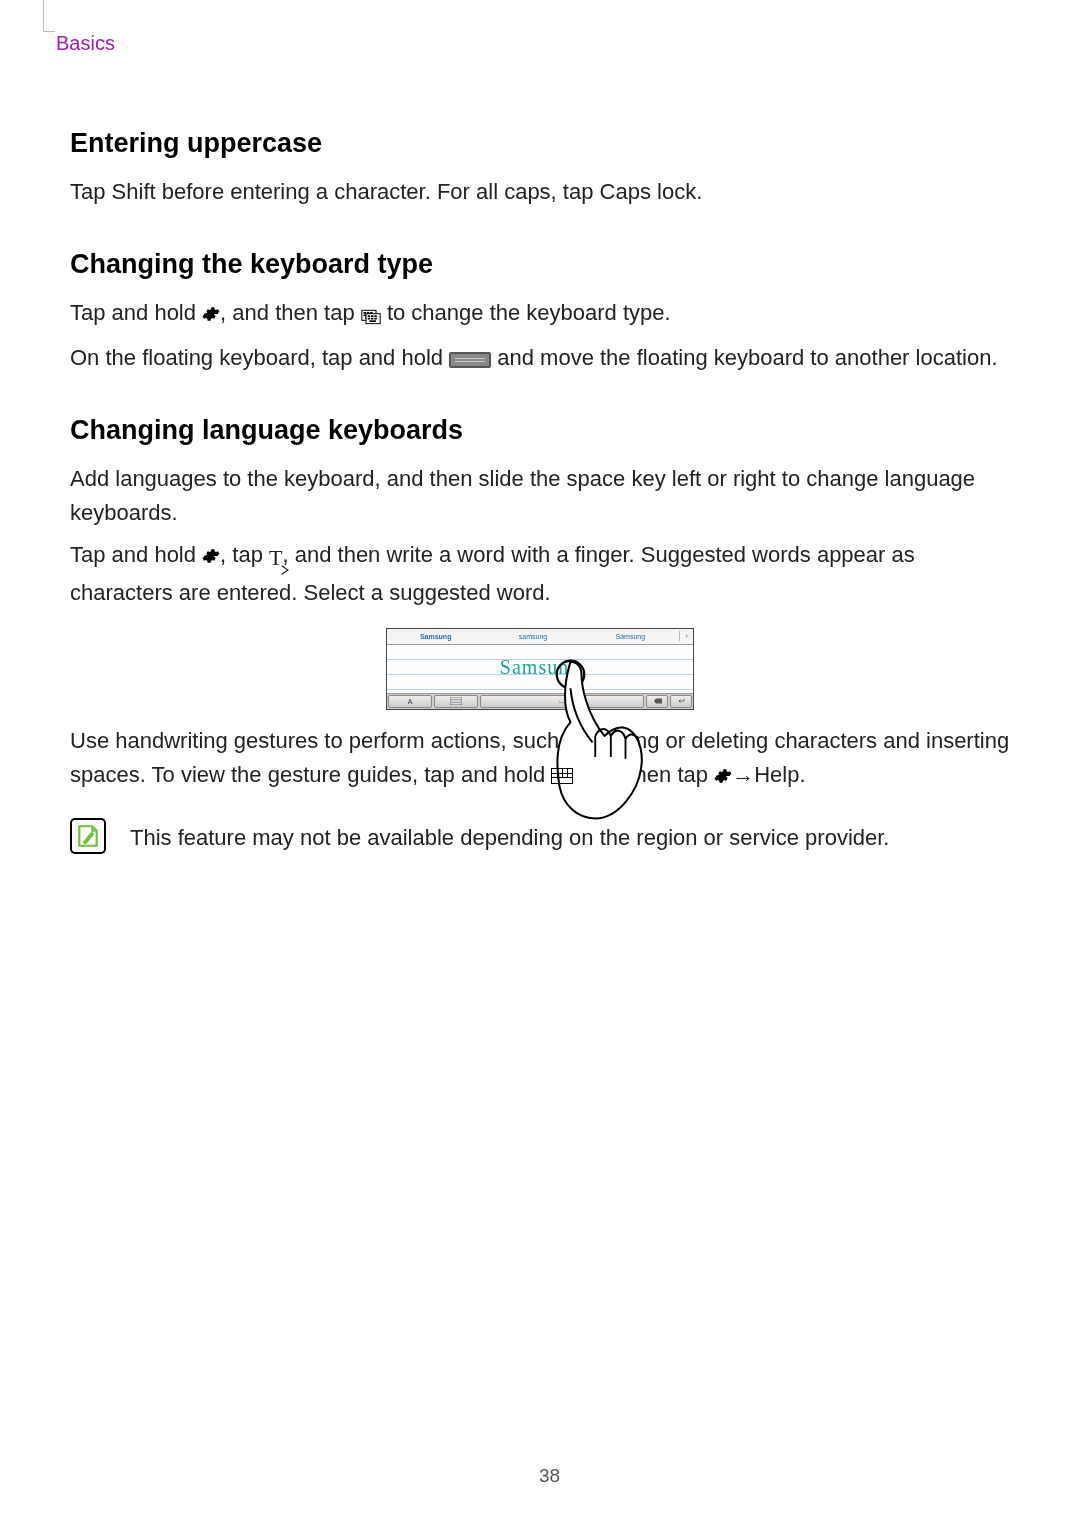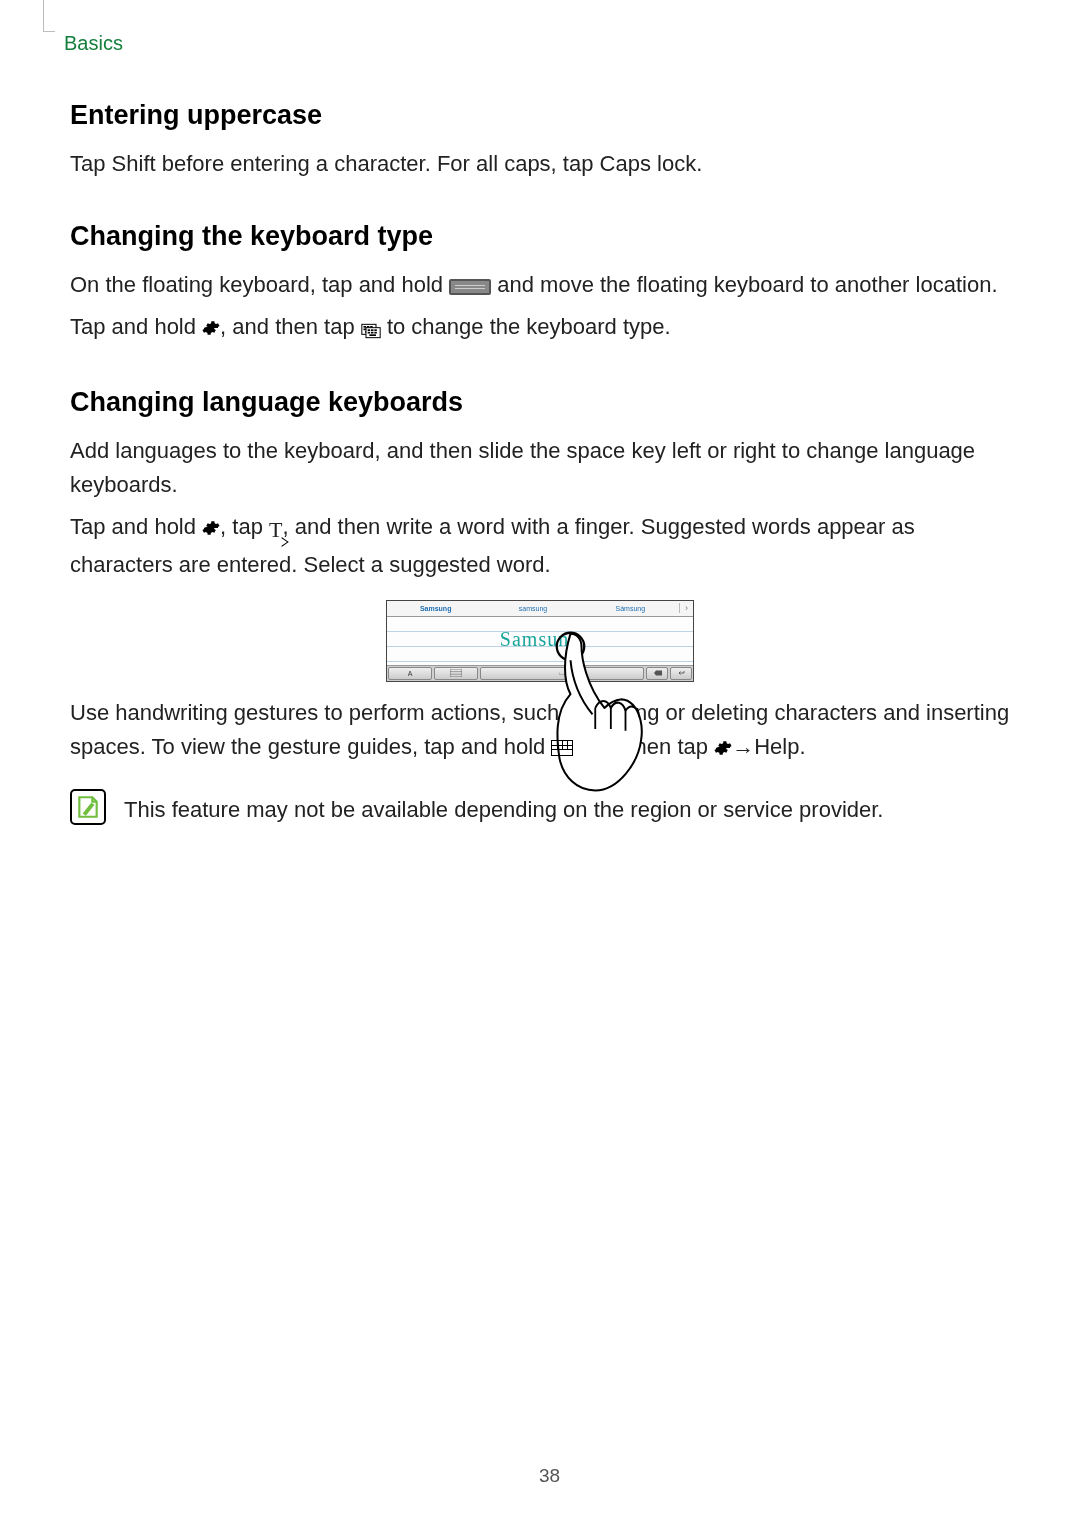--- a/index.html
+++ b/index.html
@@ -6,36 +6,37 @@
   body {
     font-family: "Segoe UI", "Helvetica Neue", Arial, sans-serif;
     color: #222;
     background: #fff;
     width: 1080px;
     height: 1527px;
     position: relative;
   }
   .page {
     padding: 0 70px;
+    margin-top: 28px;
   }
   .header-tab {
     position: absolute;
     left: 43px;
     top: 0;
     width: 12px;
     height: 32px;
     border-left: 1px solid #bdbdbd;
     border-bottom: 1px solid #bdbdbd;
   }
   .breadcrumb {
     position: absolute;
-    left: 64px;
+    left: 56px;
     top: 32px;
     font-size: 20px;
-    color: #15803d;
+    color: #a21caf;
   }
   .content {
     padding-top: 100px;
   }
   h3.section-title {
     font-size: 27px;
     font-weight: 700;
     margin-top: 40px;
     margin-bottom: 16px;
     color: #000;
@@ -172,22 +173,22 @@
   .hw-hand {
     position:absolute;
     left:168px;
     top:30px;
     width:110px;
   }
 
   
   .note-row {
     display:flex;
-    align-items:center;
-    gap:18px;
+    align-items:flex-end;
+    gap:24px;
     margin-top:22px;
   }
   .note-icon {
     width:36px;
     height:36px;
     border:2px solid #000;
     border-radius:5px;
     flex:0 0 36px;
     display:flex;
     align-items:center;
@@ -218,25 +219,20 @@
 
 <div class="page">
   <div class="content">
 
     <h3 class="section-title first">Entering uppercase</h3>
     <p class="body">
       <span>Tap </span><span class="b">Shift</span><span> before entering a character. For all caps, tap </span><span class="b">Caps lock</span><span>.</span>
     </p>
 
     <h3 class="section-title">Changing the keyboard type</h3>
-    <p class="body">
-      <span>On the floating keyboard, tap and hold </span>
-      <span class="handle-icon"></span>
-      <span> and move the floating keyboard to another location.</span>
-    </p>
     <p class="body">
       <span>Tap and hold </span>
       <span class="icon-inline gear-icon">
         <svg viewBox="0 0 24 24" fill="#000">
             <path d="M12 8a4 4 0 100 8 4 4 0 000-8zm9.4 4a7.5 7.5 0 00-.1-1.2l2.1-1.6-2-3.4-2.5 1a7.6 7.6 0 00-2-1.2l-.4-2.6h-4l-.4 2.6a7.6 7.6 0 00-2 1.2l-2.5-1-2 3.4 2.1 1.6A7.5 7.5 0 002.6 12c0 .4 0 .8.1 1.2L.6 14.8l2 3.4 2.5-1c.6.5 1.3.9 2 1.2l.4 2.6h4l.4-2.6c.7-.3 1.4-.7 2-1.2l2.5 1 2-3.4-2.1-1.6c.1-.4.1-.8.1-1.2z"></path>
           </svg>
       </span><span>, and then tap </span>
       <span class="icon-inline">
         <svg class="kbd-type-icon" viewBox="0 0 24 18">
             <rect x="1" y="1" width="17" height="12" fill="none" stroke="#000" stroke-width="1.2"></rect>
@@ -250,20 +246,25 @@
             <rect x="6" y="6" width="17" height="12" fill="#fff" stroke="#000" stroke-width="1.2" transform="translate(0 -1)"></rect>
             <rect x="8" y="7" width="3" height="2" fill="#000"></rect>
             <rect x="12" y="7" width="3" height="2" fill="#000"></rect>
             <rect x="16" y="7" width="3" height="2" fill="#000"></rect>
             <rect x="8" y="10" width="3" height="2" fill="#000"></rect>
             <rect x="12" y="10" width="3" height="2" fill="#000"></rect>
             <rect x="16" y="10" width="3" height="2" fill="#000"></rect>
             <rect x="10" y="13" width="8" height="2" fill="#000"></rect>
           </svg>
       </span><span> to change the keyboard type.</span>
+    </p>
+    <p class="body">
+      <span>On the floating keyboard, tap and hold </span>
+      <span class="handle-icon"></span>
+      <span> and move the floating keyboard to another location.</span>
     </p>
 
     <h3 class="section-title">Changing language keyboards</h3>
     <p class="body">Add languages to the keyboard, and then slide the space key left or right to change language keyboards.</p>
 
     <p class="body">
       <span>Tap and hold </span>
       <span class="icon-inline gear-icon">
         <svg viewBox="0 0 24 24" fill="#000">
             <path d="M12 8a4 4 0 100 8 4 4 0 000-8zm9.4 4a7.5 7.5 0 00-.1-1.2l2.1-1.6-2-3.4-2.5 1a7.6 7.6 0 00-2-1.2l-.4-2.6h-4l-.4 2.6a7.6 7.6 0 00-2 1.2l-2.5-1-2 3.4 2.1 1.6A7.5 7.5 0 002.6 12c0 .4 0 .8.1 1.2L.6 14.8l2 3.4 2.5-1c.6.5 1.3.9 2 1.2l.4 2.6h4l.4-2.6c.7-.3 1.4-.7 2-1.2l2.5 1 2-3.4-2.1-1.6c.1-.4.1-.8.1-1.2z"></path>

